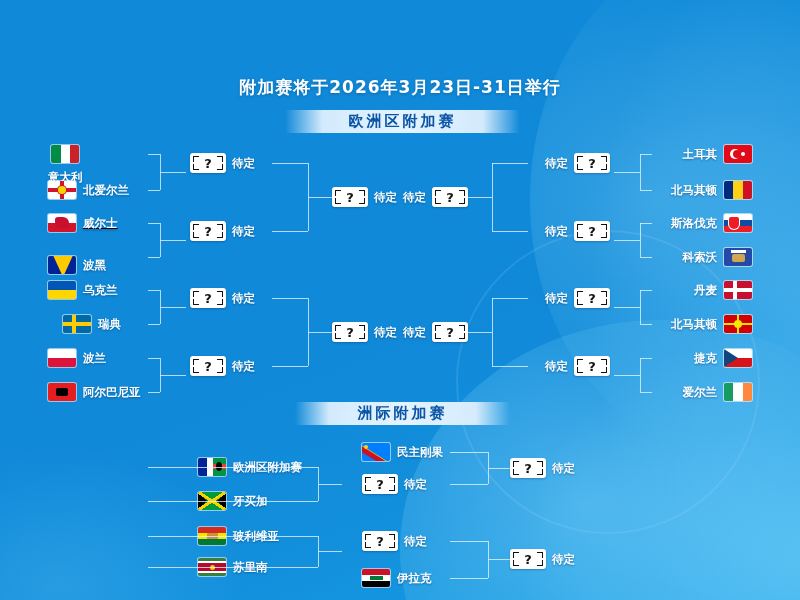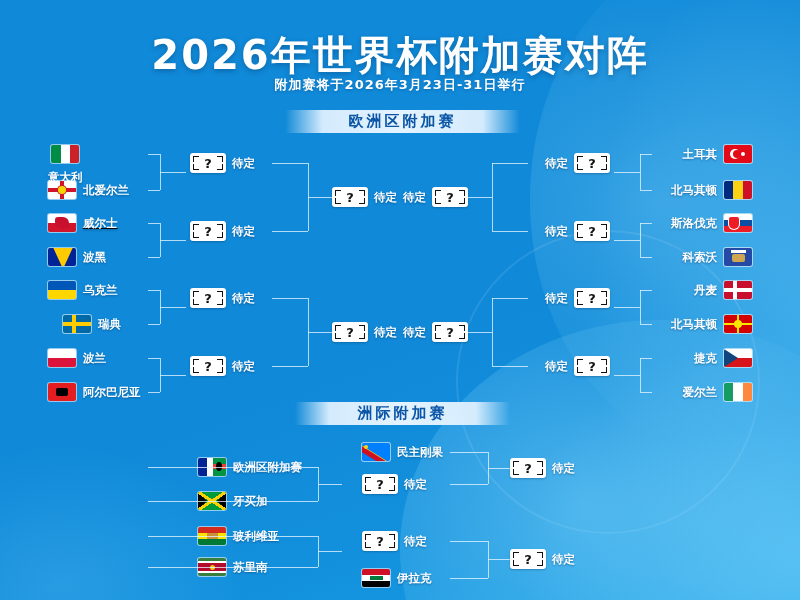--- a/index.html
+++ b/index.html
@@ -21,21 +21,21 @@
   .sw2{right:-120px;bottom:-180px;width:520px;height:460px;
        background:radial-gradient(ellipse at 35% 40%, rgba(150,225,255,.42), rgba(150,225,255,0) 66%);}
   .sw3{right:40px;top:230px;width:300px;height:300px;
        border:2px solid rgba(190,235,255,.13);background:none;}
 
   
   #title{position:absolute;left:0;right:0;top:28px;text-align:center;
     font-size:40px;font-weight:bold;color:#ffffff;letter-spacing:2px;
     text-shadow:0 2px 5px rgba(0,40,80,.35);}
   #subtitle{position:absolute;left:0;right:0;top:76px;text-align:center;
-    font-size:13px;font-weight:bold;color:#ffffff;letter-spacing:1px;
+    font-size:17px;font-weight:bold;color:#ffffff;letter-spacing:1px;
     text-shadow:0 1px 3px rgba(0,40,80,.3);}
 
   
   .section-bar{position:absolute;height:23px;line-height:23px;text-align:center;
     font-size:15px;font-weight:bold;color:#0b55a6;letter-spacing:3px;
     background:linear-gradient(90deg,rgba(225,242,255,0) 0%,rgba(222,240,255,.95) 16%,rgba(228,243,255,1) 50%,rgba(222,240,255,.95) 84%,rgba(225,242,255,0) 100%);}
   #sec-eu{left:285px;width:235px;top:110px;}
   #sec-inter{left:295px;width:215px;top:402px;}
 
   
@@ -72,21 +72,20 @@
 </style>
 </head>
 <body>
 
 <div id="stage">
 
   <div class="swoosh sw1"></div>
   <div class="swoosh sw2"></div>
   <div class="swoosh sw3"></div>
 
-  <div id="title">2026年世界杯附加赛对阵</div>
   <div id="subtitle">附加赛将于2026年3月23日-31日举行</div>
 
   <div class="section-bar" id="sec-inter">洲际附加赛</div>
   <div class="section-bar" id="sec-eu">欧洲区附加赛</div>
 
   <div id="bracket">
       <div class="team" style="left:48px;top:145px;flex-direction:column;">
         <div class="flag">
           <div class="s3v">
             <span style="background:#008c45"></span>
@@ -108,21 +107,21 @@
       <div class="team" style="left:48px;top:214px;text-decoration:underline;">
         <div class="flag">
           <div class="s3h">
             <span style="background:#ffffff"></span>
             <span style="background:#cf142b"></span>
           </div>
           <div class="dot" style="left:7px;top:3px;width:14px;height:11px;background:#c8102e;border-radius:3px 6px 3px 6px"></div>
         </div>
         <div class="tname">威尔士</div>
       </div>
-      <div class="team" style="left:48px;top:248px;">
+      <div class="team" style="left:48px;top:256px;">
         <div class="flag">
           <div style="position:absolute;inset:0;background:#002395"></div>
           <div style="position:absolute;left:4px;top:-3px;width:0;height:0;border-left:11px solid transparent;border-right:11px solid transparent;border-top:24px solid #fecb00;transform:rotate(0deg)"></div>
         </div>
         <div class="tname">波黑</div>
       </div>
       <div class="team" style="left:48px;top:281px;">
         <div class="flag">
           <div class="s3h">
             <span style="background:#0057b7"></span>

